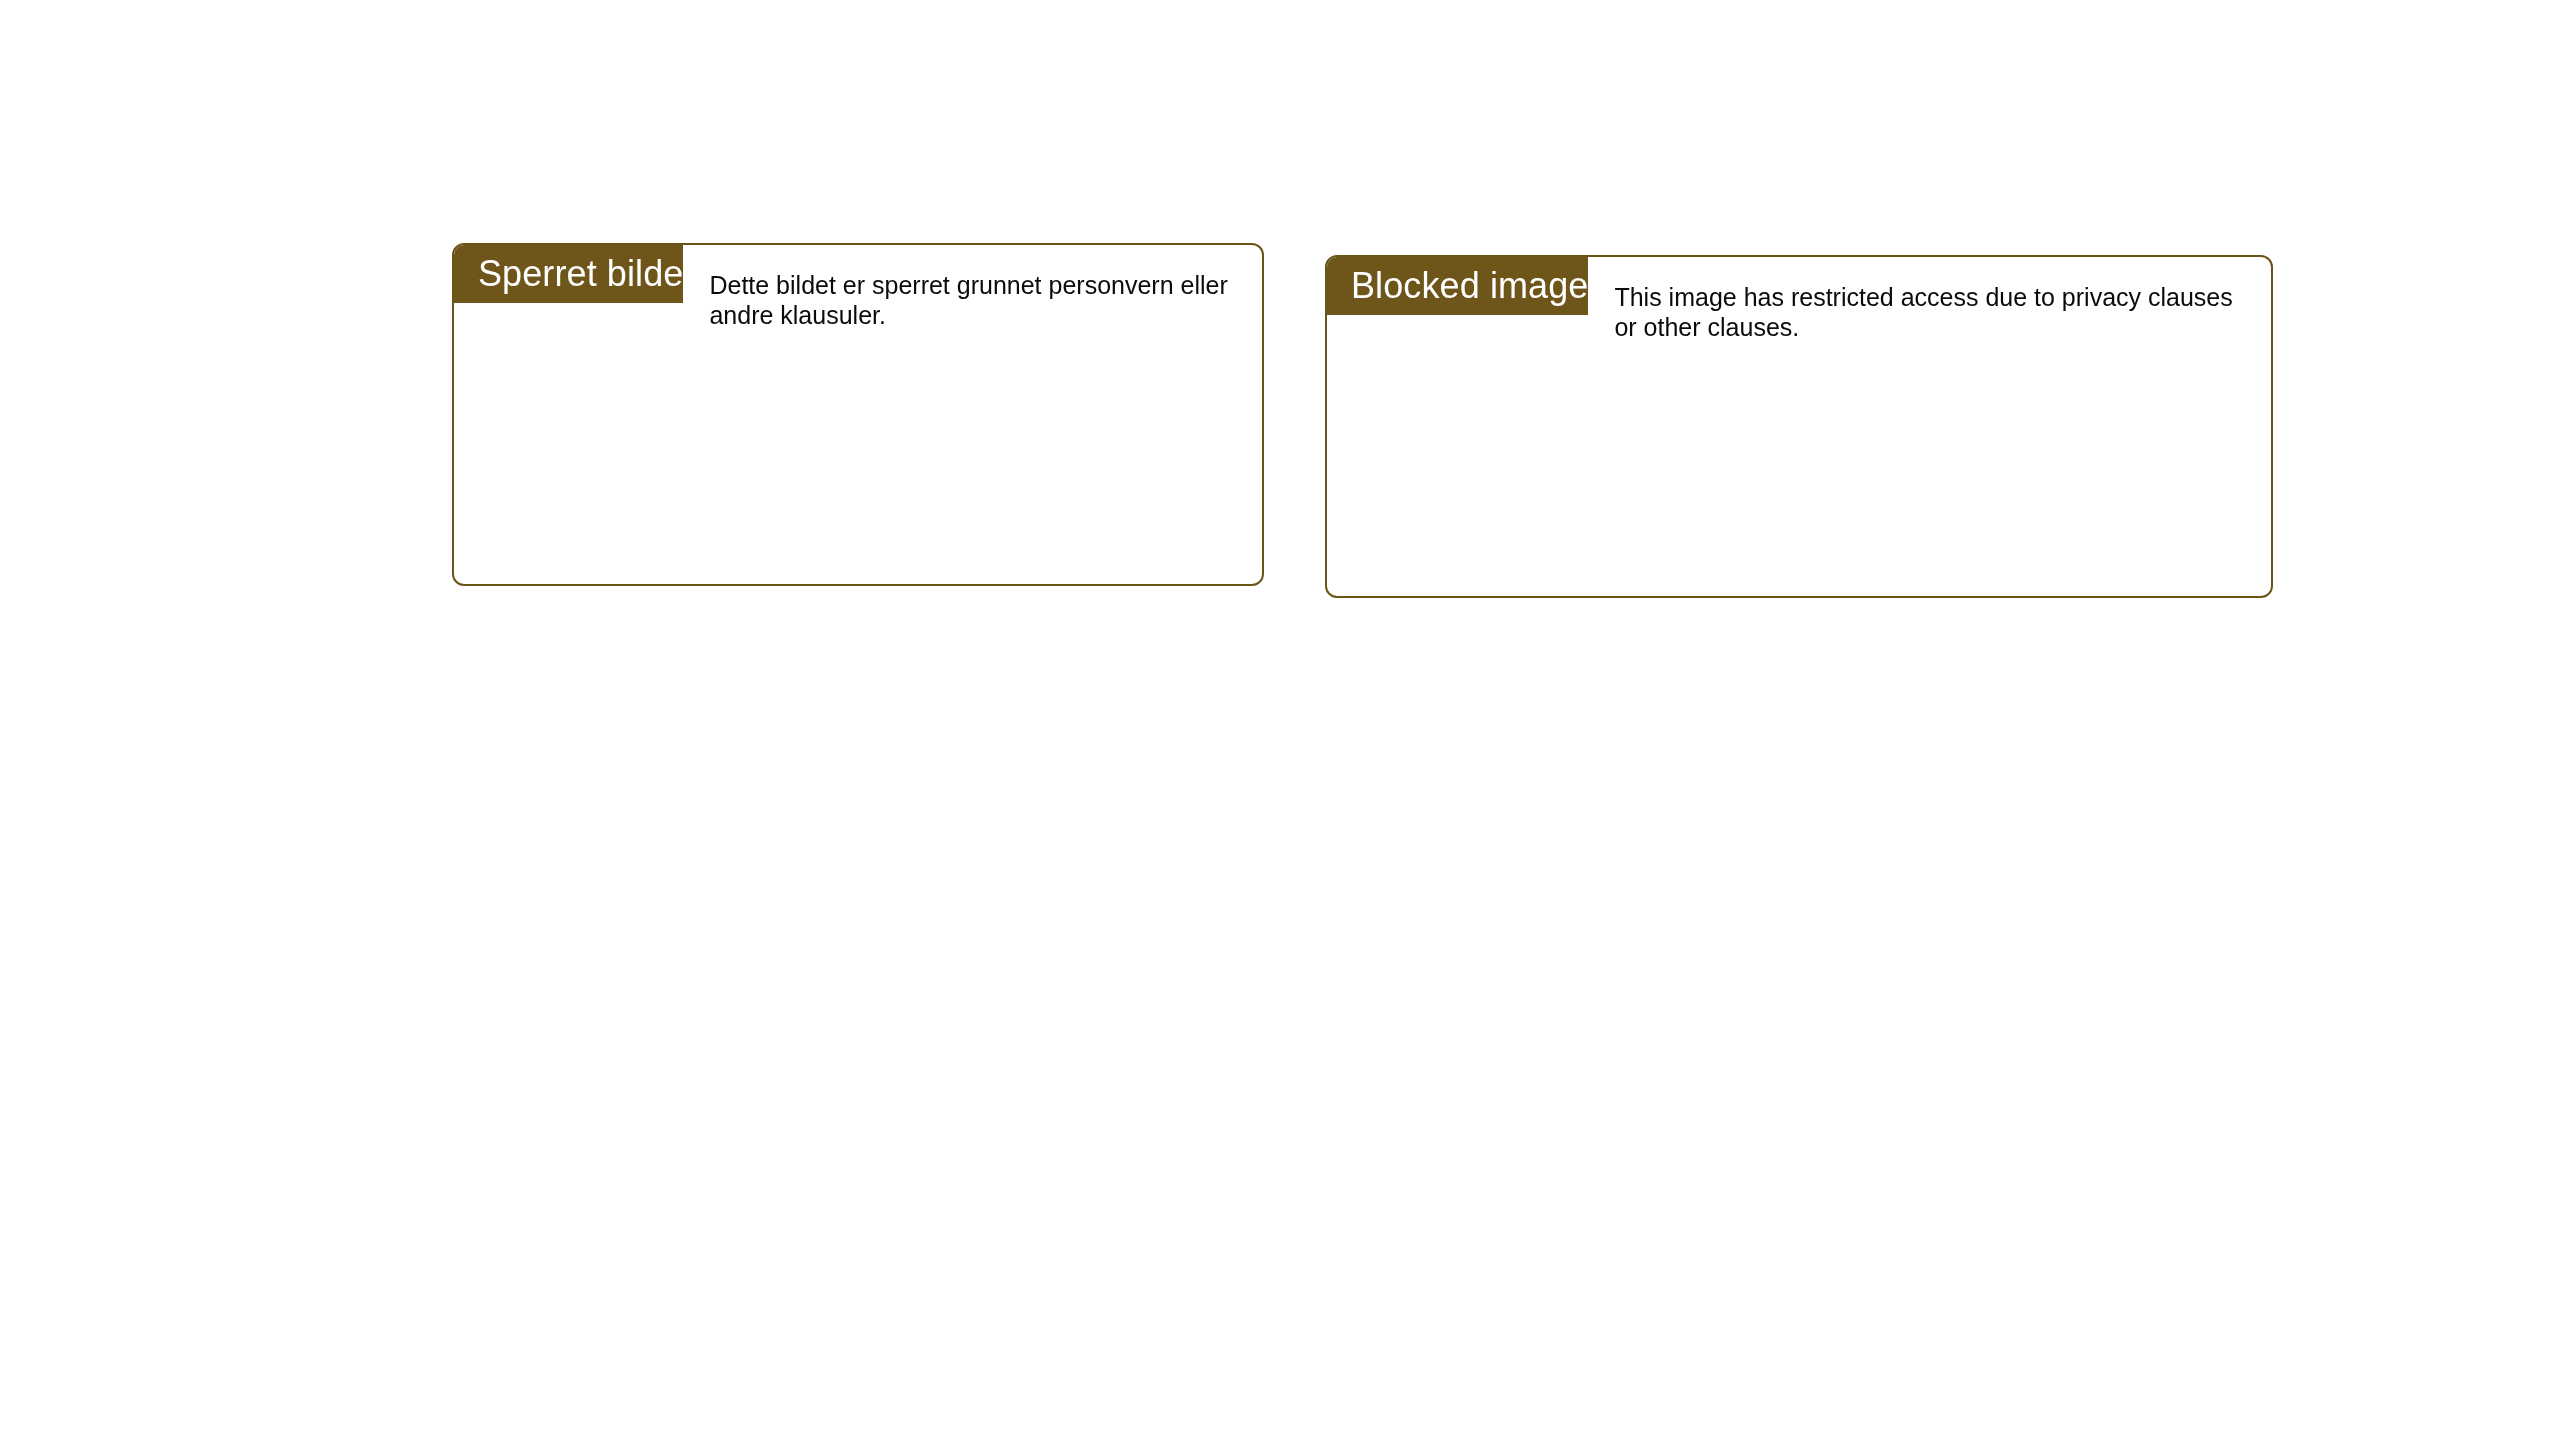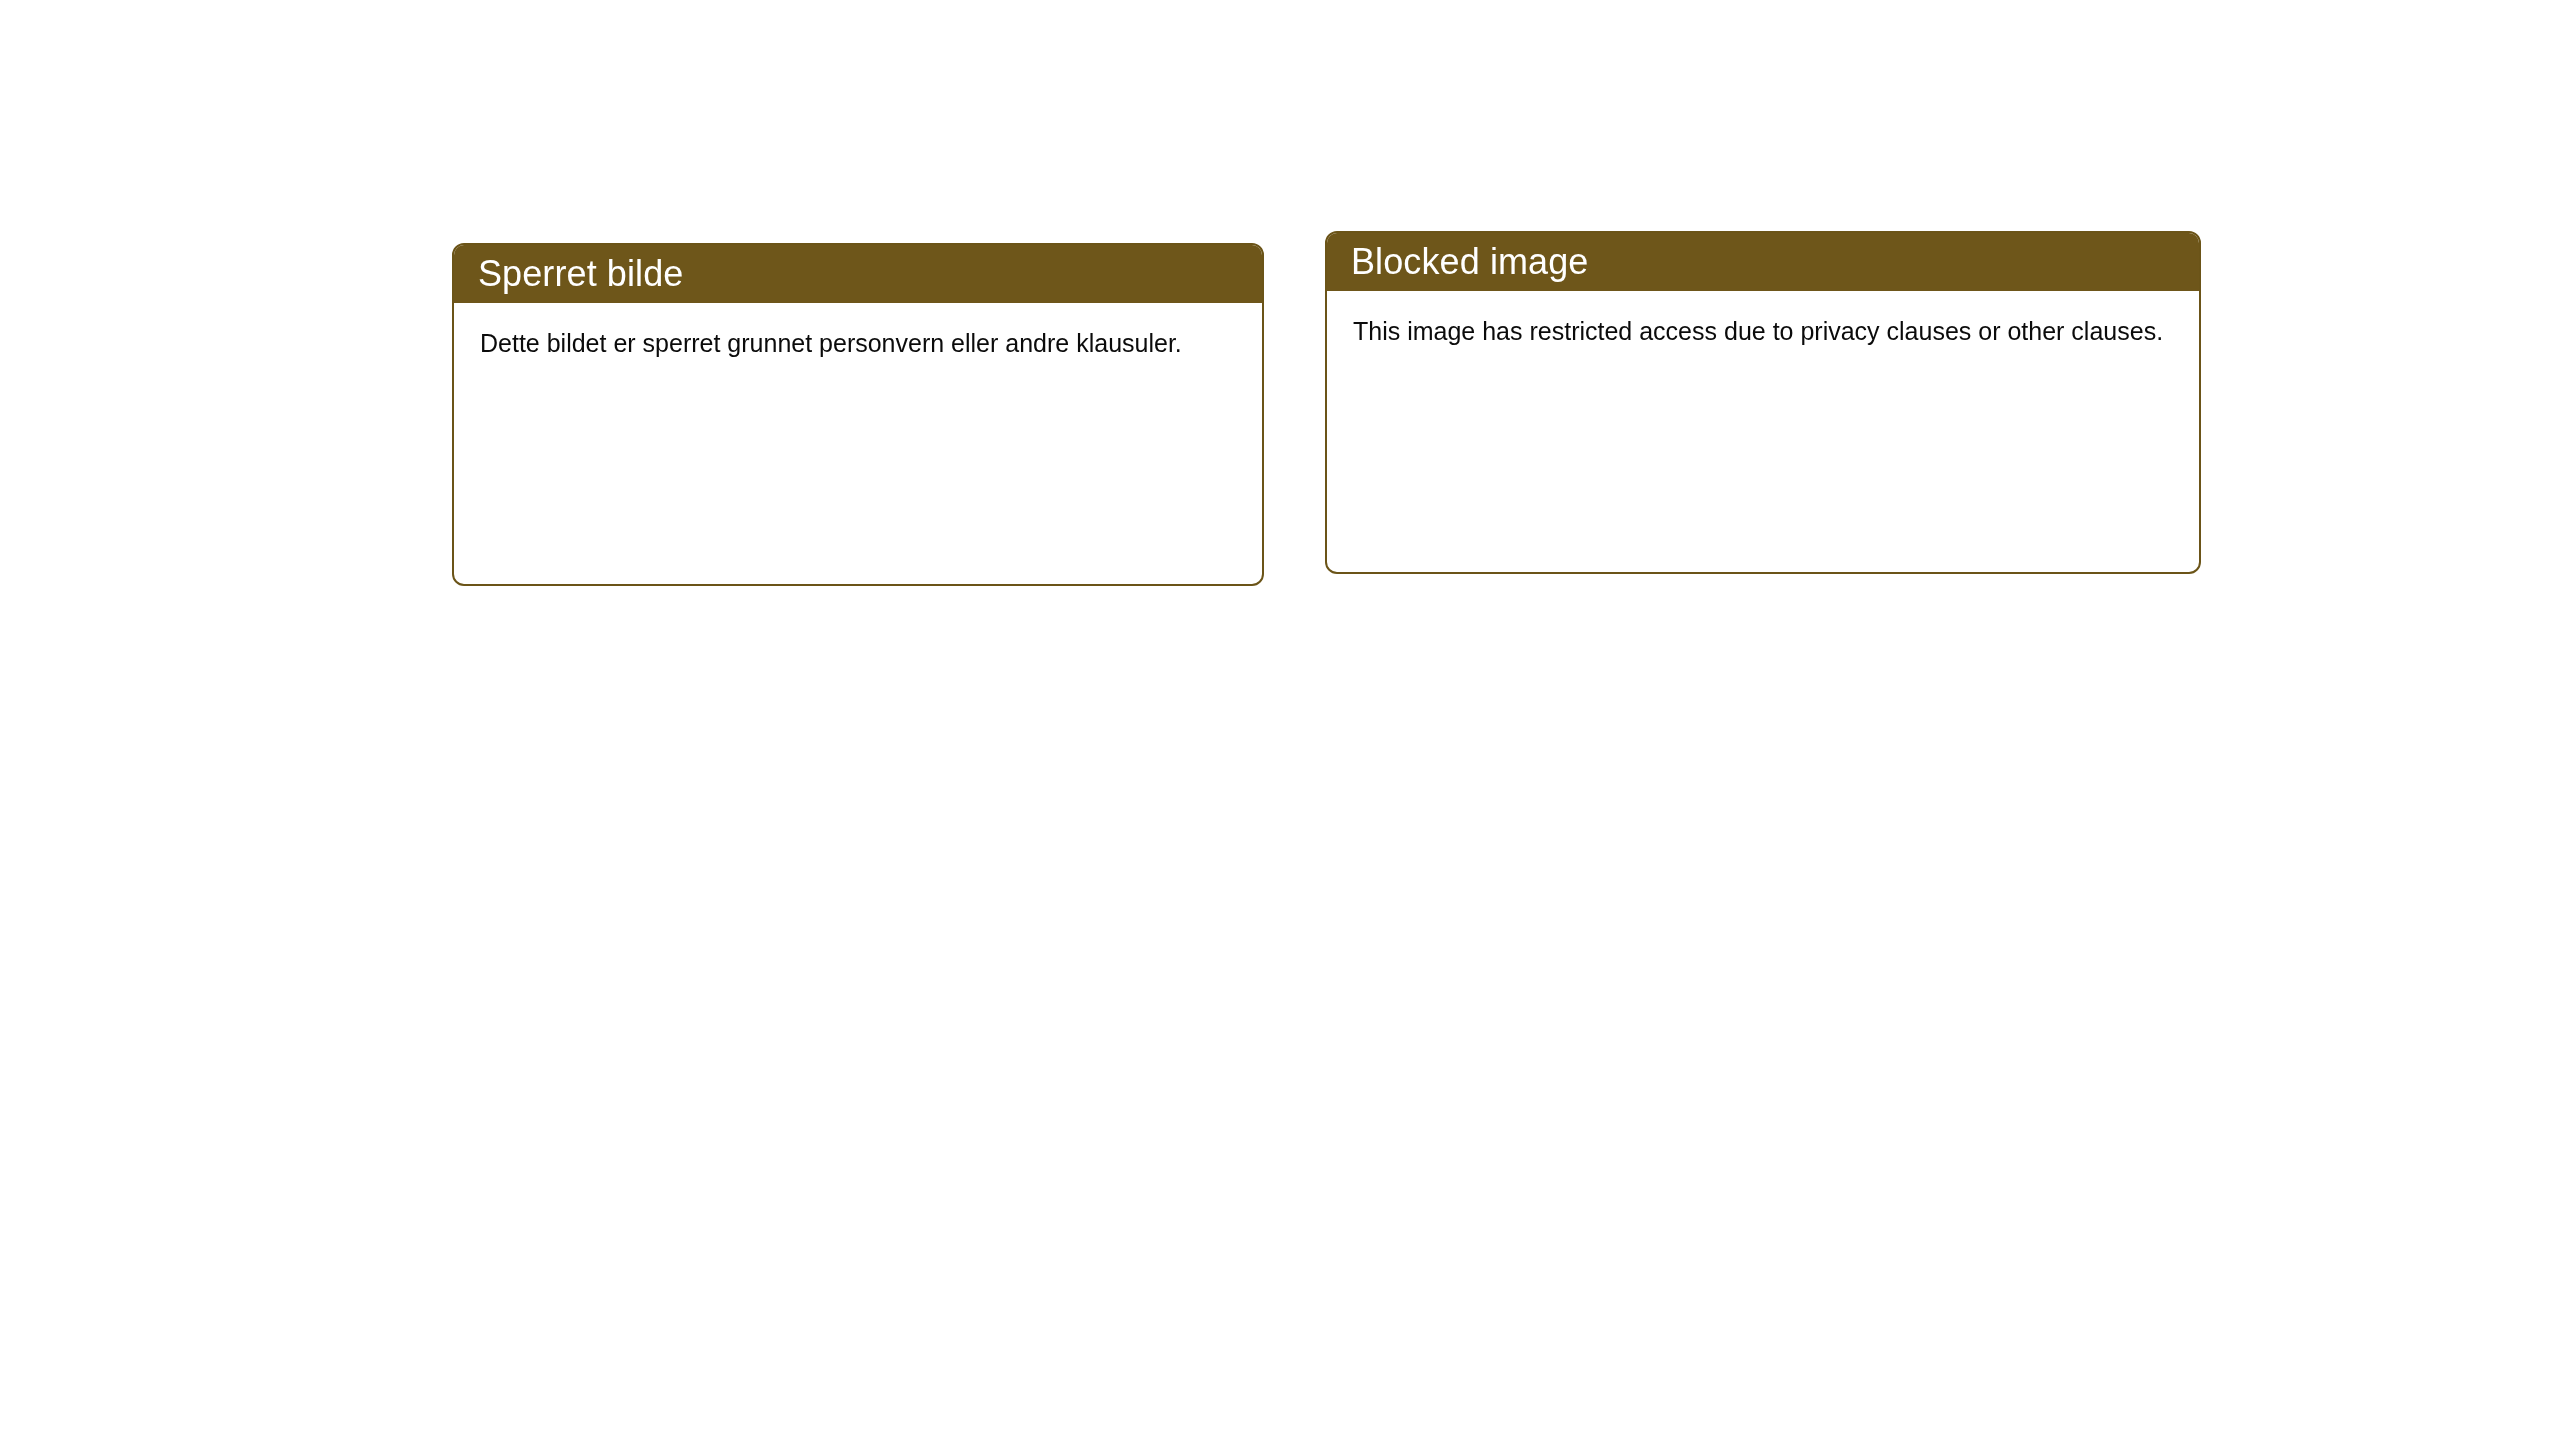--- a/index.html
+++ b/index.html
@@ -23,21 +23,21 @@
   }
 
   .notice-card {
     position: absolute;
     box-sizing: border-box;
     background: #ffffff;
     border: 2px solid #6b5418;
     border-radius: 12px;
     overflow: hidden;
     display: flex;
-    flex-direction: column;
+    flex-direction: row;
   }
 
   .notice-card .card-header {
     background: #6e561a;
     color: #ffffff;
     box-sizing: border-box;
     height: 58px;
     display: flex;
     align-items: center;
     padding: 0 0 0 24px;
@@ -65,22 +65,22 @@
   #card-no {
     left: 452px;
     top: 243px;
     width: 812px;
     height: 343px;
   }
 
   
   #card-en {
     left: 1325px;
-    top: 231px;
-    width: 876px;
+    top: 255px;
+    width: 948px;
     height: 343px;
   }
 </style>
 </head>
 <body>
 
 <div class="stage">
 
   <div class="notice-card" id="card-no">
     <div class="card-header">Sperret bilde</div>

